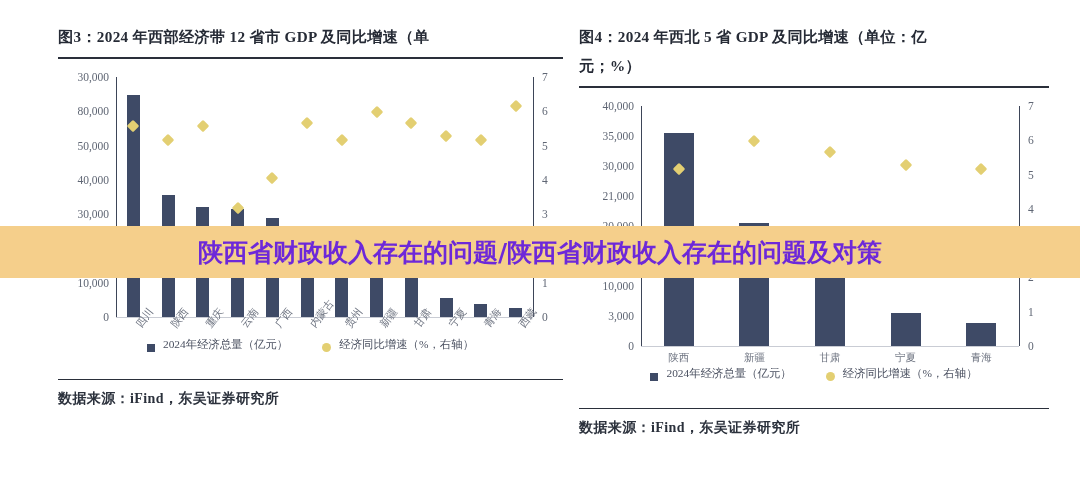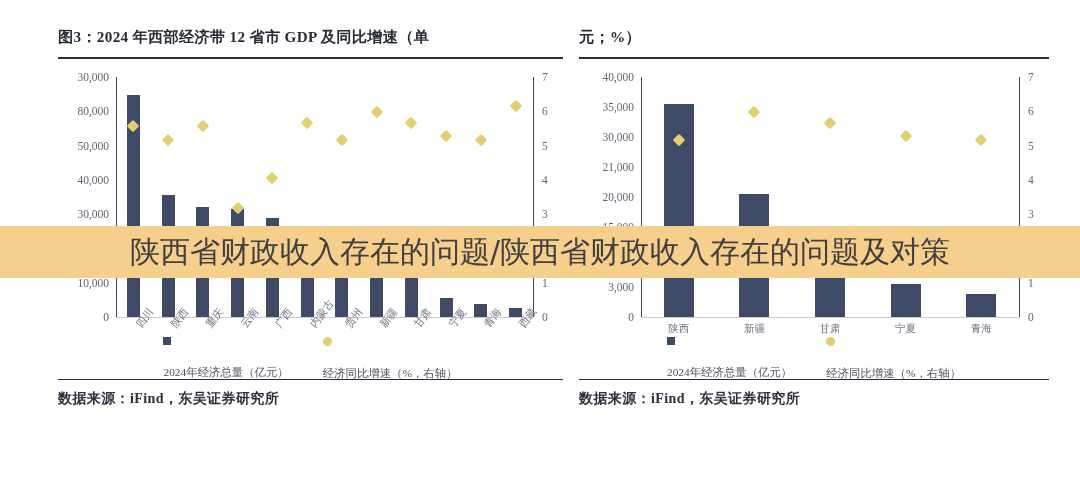--- a/index.html
+++ b/index.html
@@ -78,21 +78,21 @@
   .legend {
     position: absolute;
     left: 0; right: 0;
     display: flex;
     justify-content: center;
     gap: 34px;
     font-size: 11.4px;
     color: #4a5060;
     font-family: "Liberation Serif", "DejaVu Serif", serif;
   }
-  .legend .item { display:flex; align-items:flex-start; gap:20px; white-space: nowrap; flex-direction: column; }
+  .legend .item { display:flex; align-items:flex-end; gap:8px; white-space: nowrap; }
   .sw-sq { width:8px; height:8px; background:#3e4a66; display:inline-block; }
   .sw-ci { width:9px; height:9px; background:#e3cf72; display:inline-block; border-radius:50%; }
 
   .source {
     font-size: 14px;
     font-weight: bold;
     color: #2b313c;
     letter-spacing: .4px;
     padding-top: 10px;
     white-space: nowrap;
@@ -102,24 +102,24 @@
   
   .banner {
     position: absolute;
     left: 0; top: 226px;
     width: 1080px; height: 52px;
     background: #f5cf8b;
     display: flex; align-items: center; justify-content: center;
     z-index: 40;
   }
   .banner-text {
-    color: #404040;
+    color: #6d28d9;
     font-family: "DejaVu Sans", sans-serif;
-    font-weight: normal;
-    font-size: 30px;
+    font-weight: bold;
+    font-size: 25px;
     letter-spacing: 0px;
     white-space: nowrap;
   }
 </style>
 </head>
 <body>
 
 <div class="page">
 
   <div class="panels">
@@ -201,20 +201,21 @@
             </div>
           </div>
       </div>
 
       <div class="rule-bot"></div>
       <div class="source">数据来源：iFind，东吴证券研究所</div>
     </div>
 
     <div class="panel panel-right">
       <div class="fig-caption">
+        <span class="ln">图4：2024 年西北 5 省 GDP 及同比增速（单位：亿</span>
         <span class="ln">元；%）</span>
       </div>
       <div class="rule-top"></div>
 
       <div class="plot-wrap">
         <div class="plot" id="plot-fig4">
             <div class="axisline-h" style="left: 62px; width: 378px; top: 258px;"></div>
             <div class="axisline-v" style="left: 62px; top: 18px; height: 240px;"></div>
             <div class="axisline-v" style="left: 440px; top: 18px; height: 240px;"></div>
             <div class="ytick" style="right: 415px; top: 258px;">0</div>

